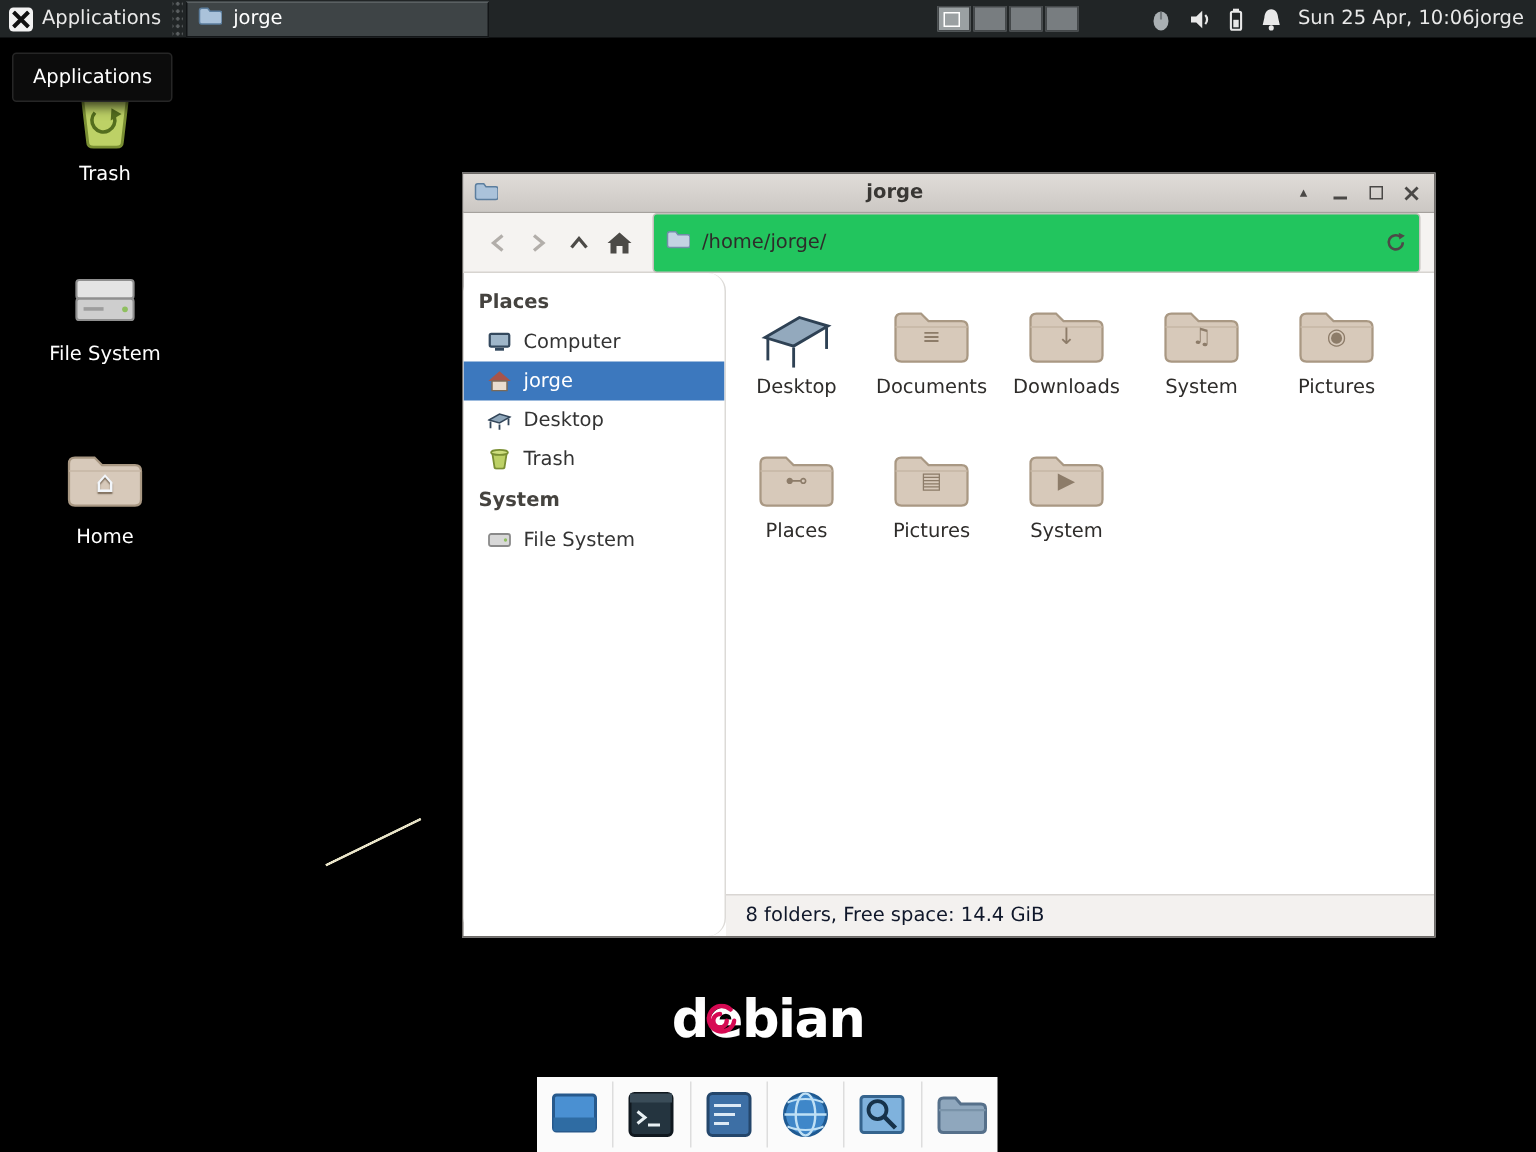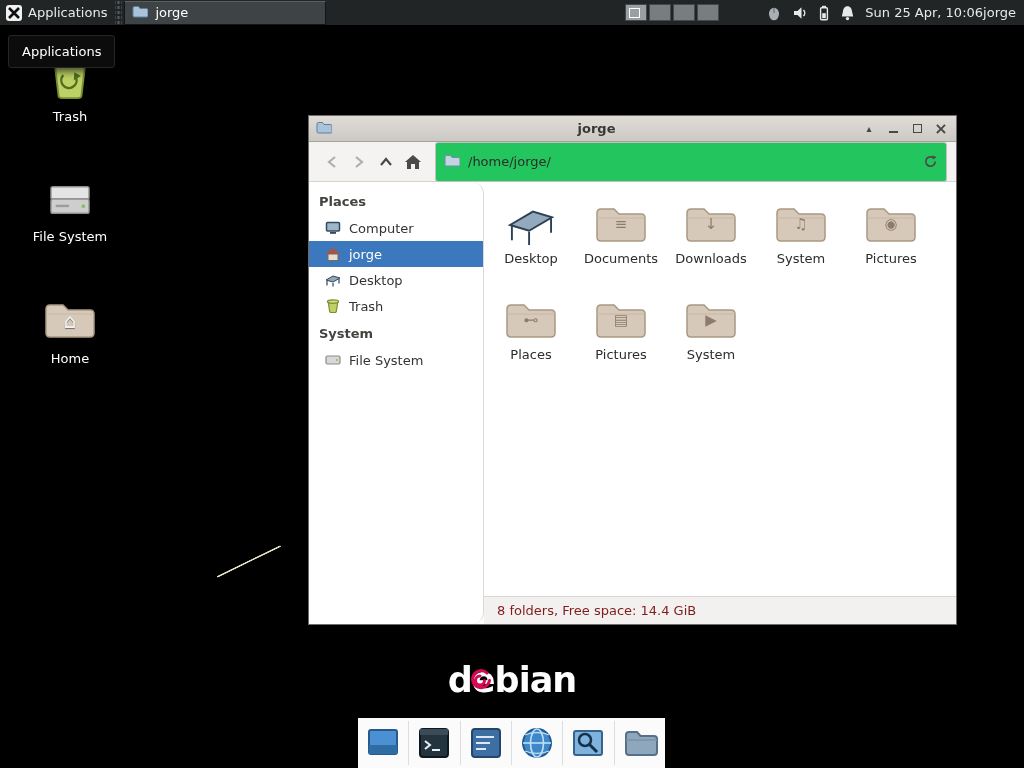--- a/index.html
+++ b/index.html
@@ -114,21 +114,21 @@
   .side-item .sic { width:17px; display:flex; justify-content:center; }
 
   .main { flex:1; display:flex; flex-direction:column; background:#fff; min-width:0; }
   .files { flex:1; padding:14px 2px 0 2px; display:flex; flex-wrap:wrap; align-content:flex-start; }
   .file {
     width:90px; height:96px; display:flex; flex-direction:column; align-items:center;
     gap:5px; padding-top:8px; font-size:13px; color:#2e2c2a; text-align:center;
   }
   .statusbar {
     height:28px; flex:0 0 28px; background:#f3f1ef; border-top:1px solid #d9d6d3;
-    display:flex; align-items:center; padding:0 13px; font-size:13px; color:#7f1d1d;
+    display:flex; align-items:center; padding:0 13px; font-size:13px; color:#0f172a;
   }
 
   
   .scratch {
     position:absolute; left:217px; top:576px; width:71px; height:0;
     border-top:2px solid #eae5c9; transform:rotate(-26deg); transform-origin:left center;
     border-radius:2px; z-index:5;
   }
   .logo { position:absolute; left:0; right:0; top:660px; text-align:center; z-index:5; }
   .logo-wrap { position:relative; display:inline-block; }

